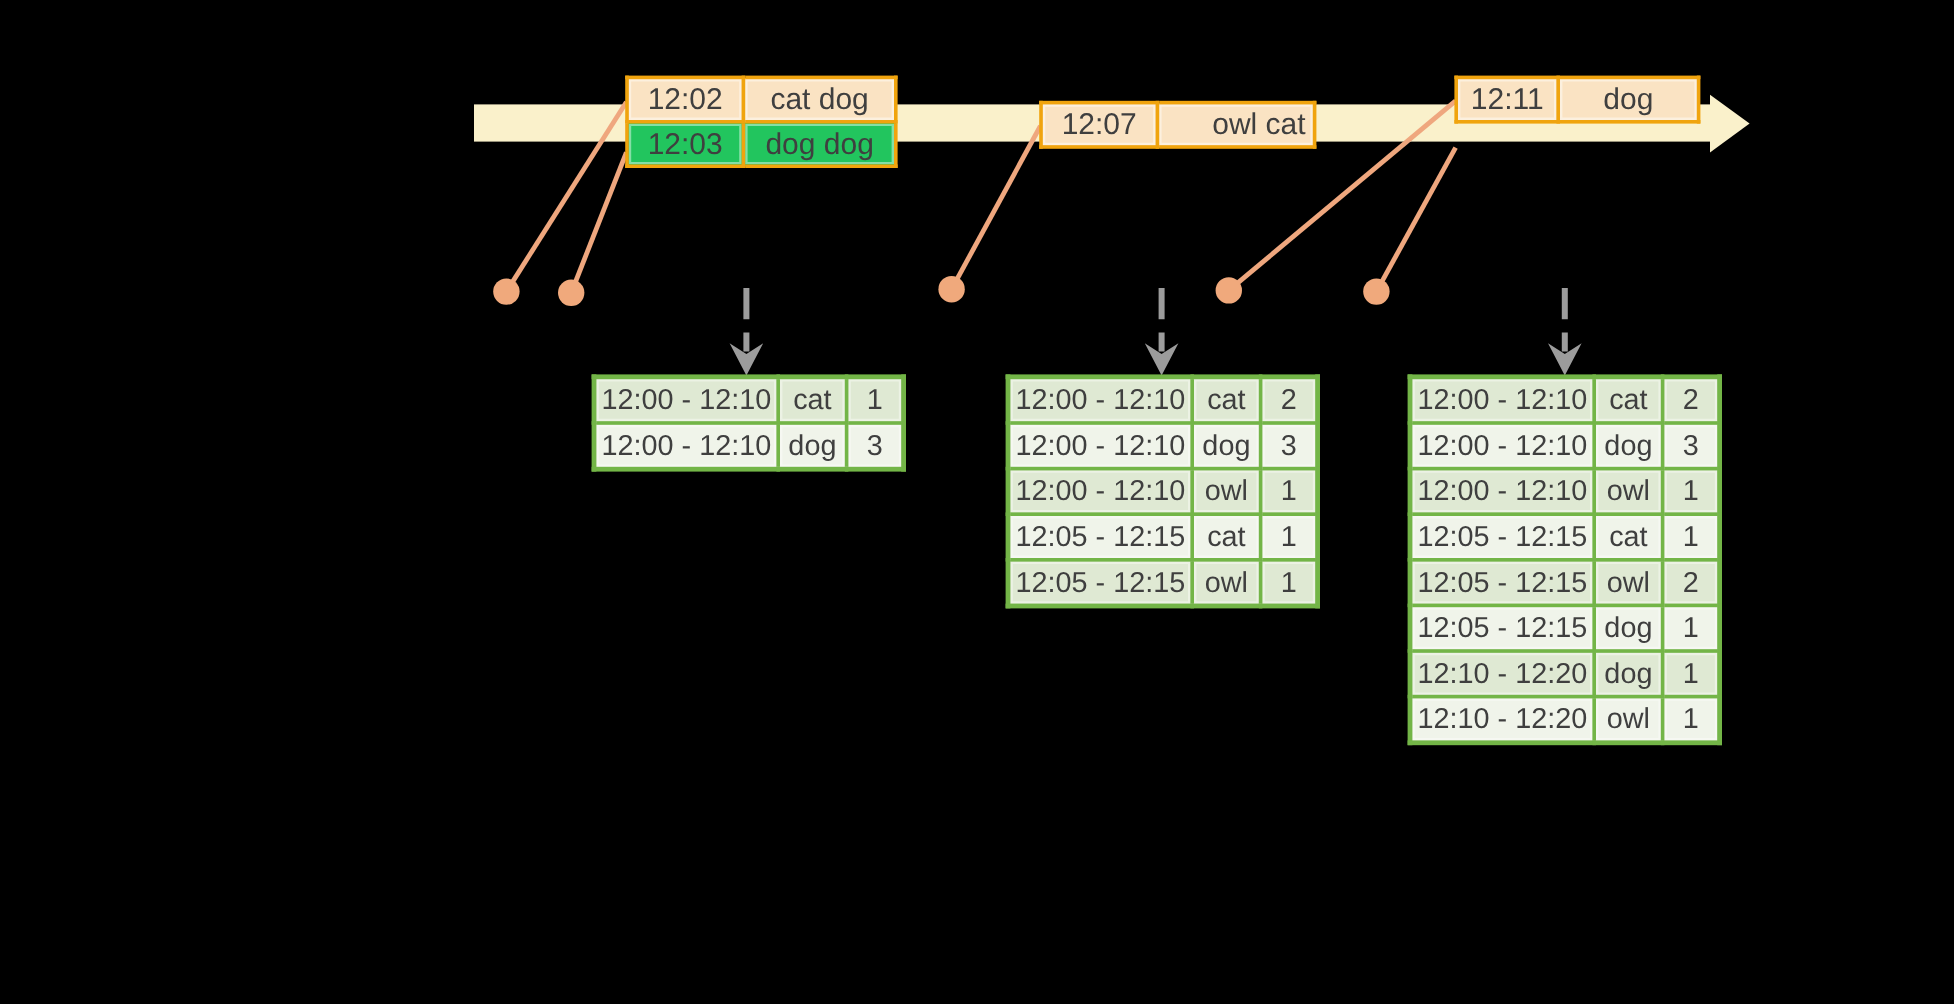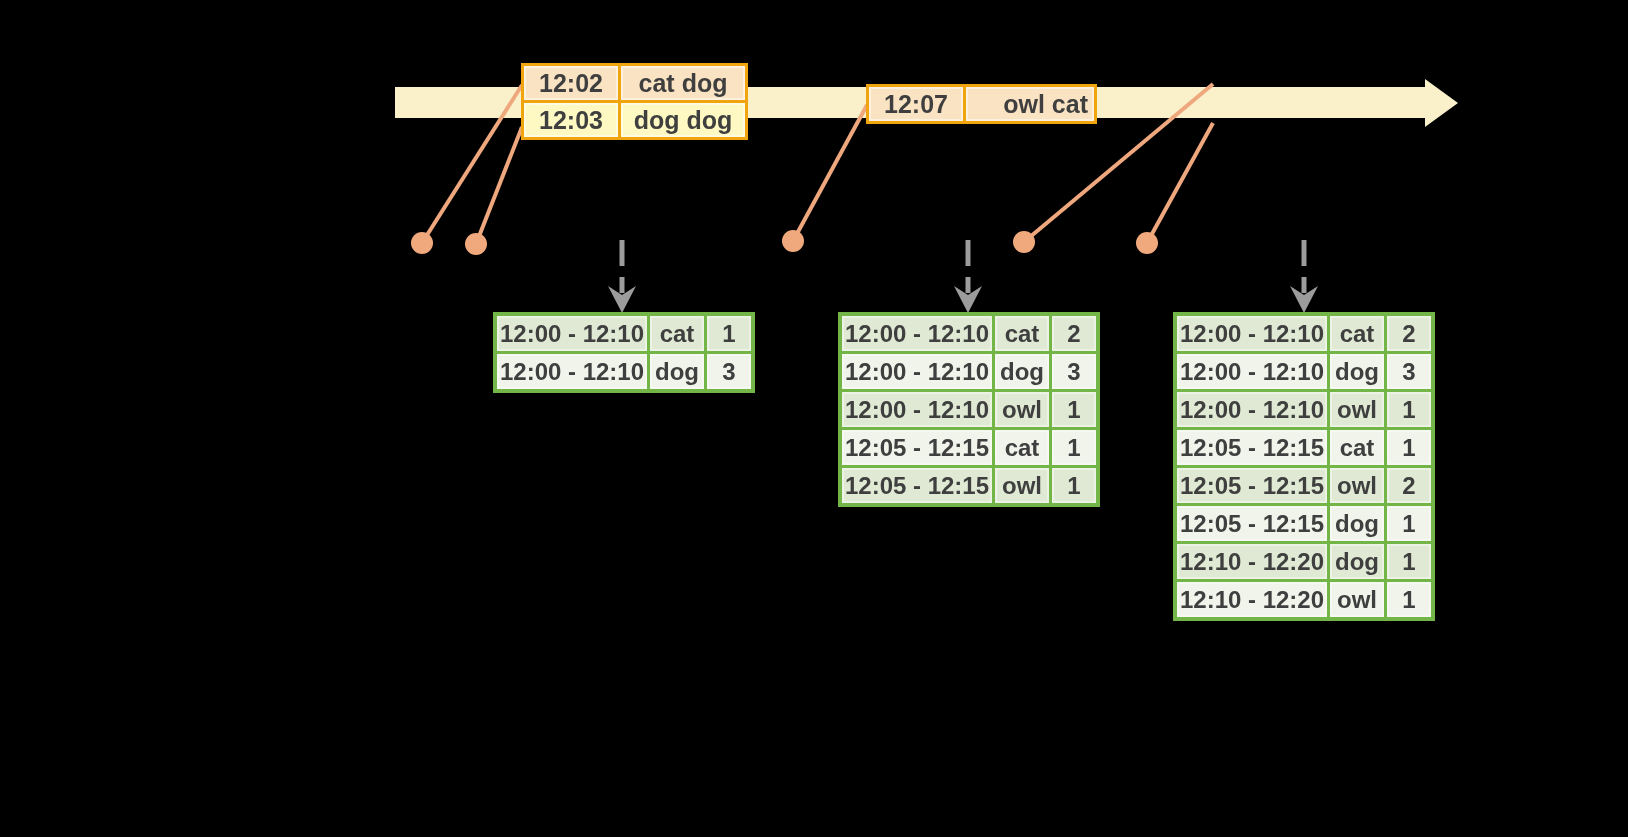--- a/index.html
+++ b/index.html
@@ -1,34 +1,34 @@
 <!DOCTYPE html>
 <html><head>
 <meta charset="utf-8">
 <style>
   html,body{margin:0;padding:0;background:#000;}
   #canvas{
     position:relative;width:1628px;height:837px;background:#000000;overflow:hidden;
-    font-family:"Liberation Sans","DejaVu Sans",sans-serif;color:#3F3F3F;font-weight:bold;
+    font-family:"Liberation Sans","DejaVu Sans",sans-serif;color:#3F3F3F;
   }
   
   #timeline-band{position:absolute;left:395px;top:87px;width:1030px;height:31px;background:#FAF1CB;z-index:0;}
   #timeline-head{position:absolute;left:1425px;top:79px;width:0;height:0;z-index:0;
     border-top:24px solid transparent;border-bottom:24px solid transparent;border-left:33px solid #FAF1CB;}
   
   #connector-layer{position:absolute;left:0;top:0;z-index:1;}
   
   table.event-box{position:absolute;z-index:2;border-collapse:collapse;table-layout:fixed;}
   table.event-box td{
     border:3px solid #F0A40E;text-align:center;vertical-align:middle;
     height:34px;font-size:25px;padding:0 6px;
     box-shadow:inset 0 0 0 2px rgba(255,255,255,0.45);
   }
   table.event-box tr:first-child td{background:#FAE3C3;}
-  table.event-box tr:nth-child(2) td{background:#fef9c3;}
+  table.event-box tr:nth-child(2) td{background:#22c55e;}
   #ebox1{left:521px;top:63px;}
   #ebox1 td.t{width:82px;} #ebox1 td.w{width:112px;text-align:center;}
   #ebox2{left:866px;top:84px;}
   #ebox2 td.t{width:82px;} #ebox2 td.w{width:116px;text-align:right;}
   #ebox3{left:1212px;top:63px;}
   #ebox3 td.t{width:70px;} #ebox3 td.w{width:102px;}
   
   table.result-table{position:absolute;z-index:2;border-collapse:collapse;table-layout:fixed;border:4px solid #73B547;}
   table.result-table td{
     border:3px solid #73B547;text-align:center;vertical-align:middle;
@@ -96,20 +96,24 @@
     <tbody>
         <tr>
       <td class="t">12:07</td>
       <td class="w">owl cat</td>
     </tr>
   </tbody>
     </table>
 
   <table class="event-box" id="ebox3">
     <tbody>
+        <tr>
+      <td class="t">12:11</td>
+      <td class="w">dog</td>
+    </tr>
   </tbody>
     </table>
 
   <table class="result-table" id="rtable1">
     <tbody>
         <tr>
       <td class="win">12:00 - 12:10</td>
       <td class="word">cat</td>
       <td class="cnt">1</td>
     </tr>

